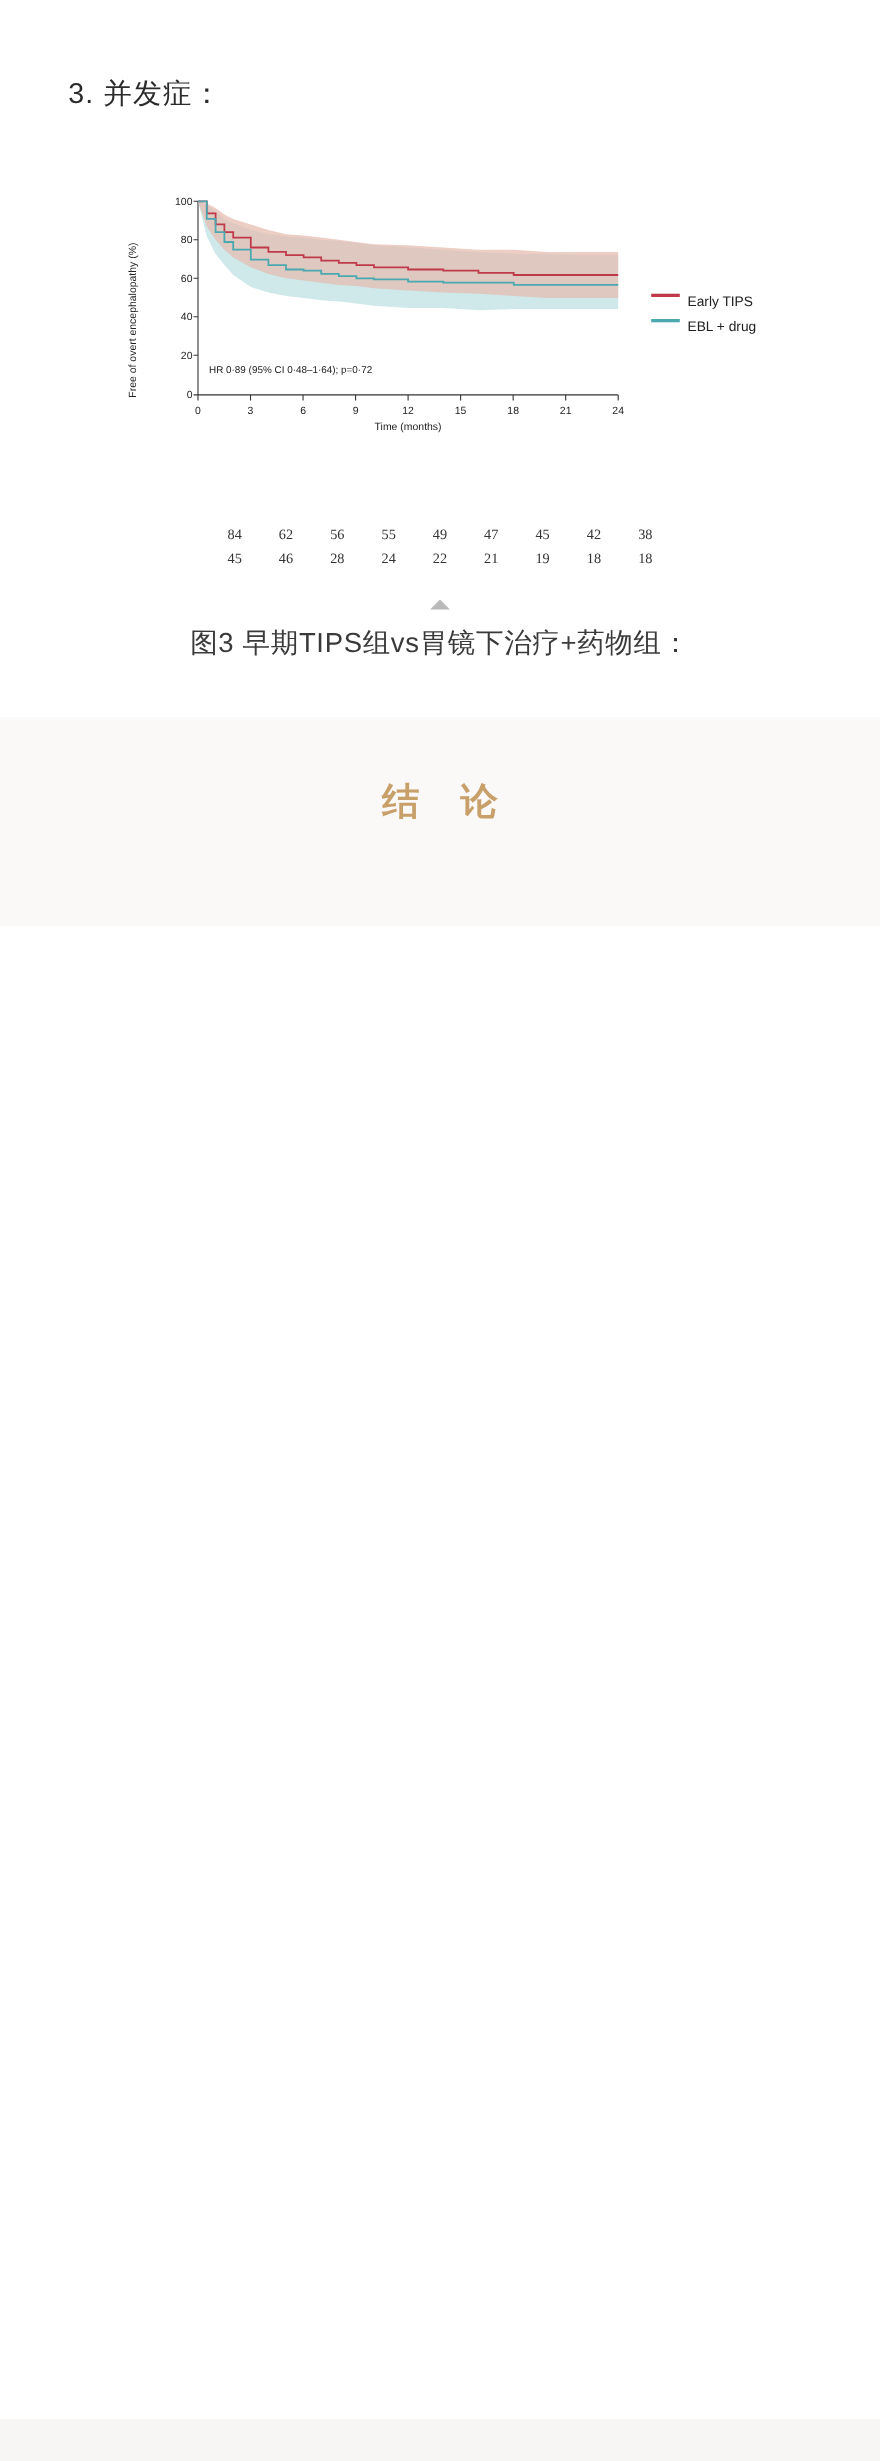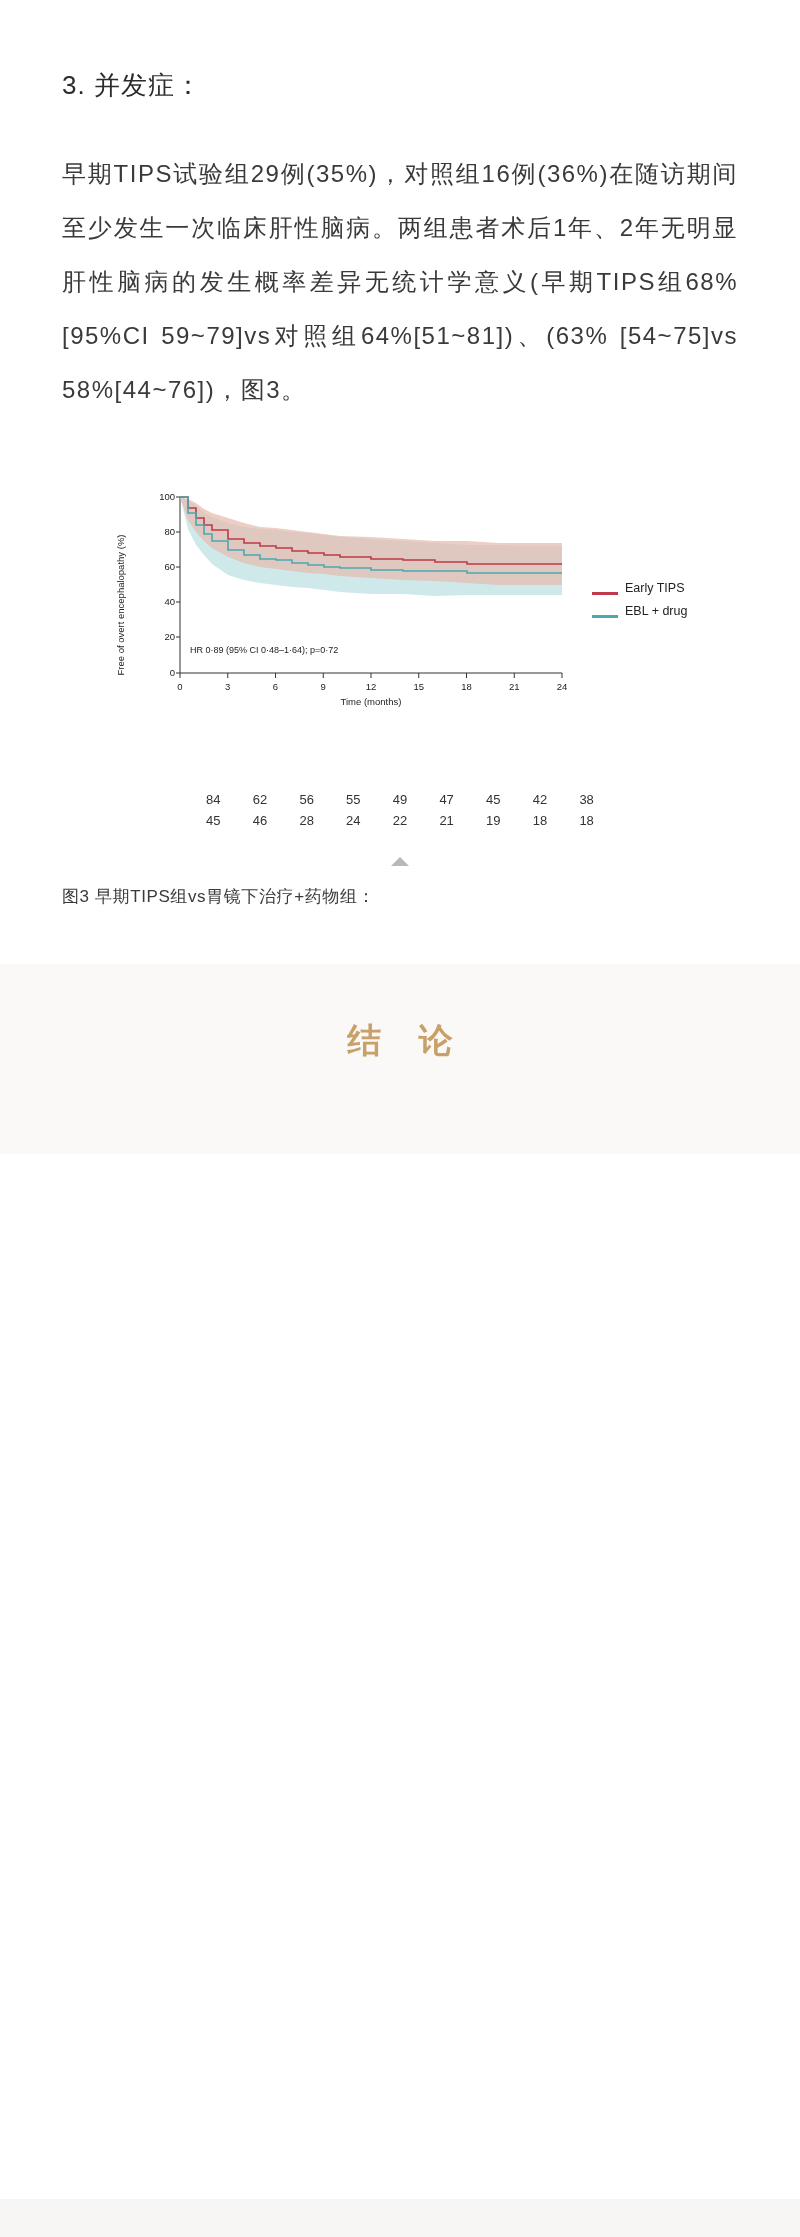--- a/index.html
+++ b/index.html
@@ -70,36 +70,36 @@
   .risk-table {
     width: 420px;
     margin: 14px auto 0 auto;
     font-size: 13px;
     color: #333;
     border-collapse: collapse;
   }
   .risk-table td {
     text-align: center;
     padding: 3px 0;
-    font-family: Liberation Sans, sans-serif;
+    font-family: Liberation Serif, serif;
   }
 
   .triangle {
     width: 0;
     height: 0;
     border-left: 9px solid transparent;
     border-right: 9px solid transparent;
     border-bottom: 9px solid #b9b9b9;
     margin: 26px auto 14px auto;
   }
 
   .fig-caption {
-    font-size: 17px;
+    font-size: 25px;
     line-height: 34px;
-    text-align: left;
+    text-align: center;
     color: #3a3a3a;
     letter-spacing: 0.6px;
   }
 
   
   .conclusion-block {
     margin-top: 104px;
     position: relative;
   }
   .conclusion-bg {
@@ -131,41 +131,40 @@
   
   .legend {
     position: absolute;
     left: 530px;
     top: 106px;
     font-size: 12.5px;
     color: #222;
   }
   .legend-row {
     display: flex;
-    align-items: flex-end;
+    align-items: flex-start;
     margin-bottom: 9px;
   }
   .legend-swatch {
     width: 26px;
     height: 3px;
     margin-right: 7px;
     flex: 0 0 auto;
   }
 </style>
 </head>
 <body>
 
 <div class="page">
   <div class="bottom-band"></div>
 
   <div class="content">
 
     <h2 class="section-title">3. 并发症：</h2>
 
-    <p class="body-par">早期TIPS试验组29例(35%)，对照组16例(36%)在随访期间至少发生一次临床肝性脑病。两组患者术后1年、2年无明显肝性脑病的发生概率差异无统计学意义(早期TIPS组68% [95%CI 59~79]vs对照组64%[51~81])、(63% [54~75]vs 58%[44~76])，图3。</p>
 
     <div class="figure">
       <div class="chart-wrap">
         <svg class="chart-svg" width="676" height="300" viewBox="0 0 676 300">
 
           <text x="62" y="130" transform="rotate(-90 62 130)" font-family="Liberation Sans, sans-serif" font-size="9.5" fill="#222" text-anchor="middle">Free of overt encephalopathy (%)</text>
 
           <line x1="118" y1="22" x2="118" y2="198" stroke="#333" stroke-width="1"></line>
           <line x1="118" y1="198" x2="500" y2="198" stroke="#333" stroke-width="1"></line>
 

